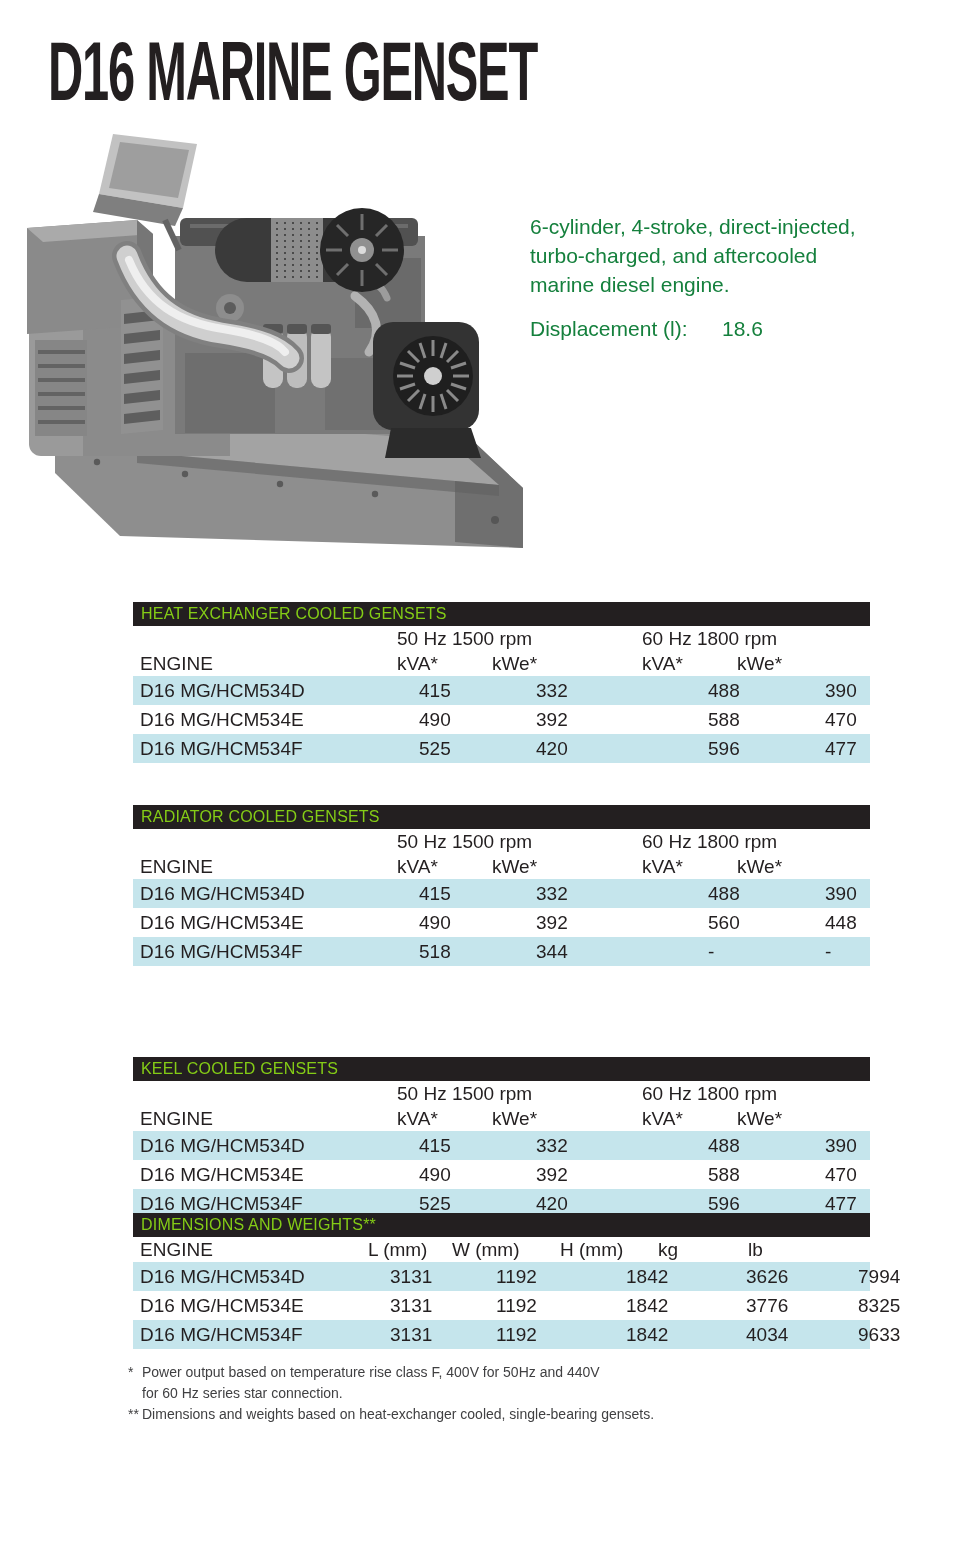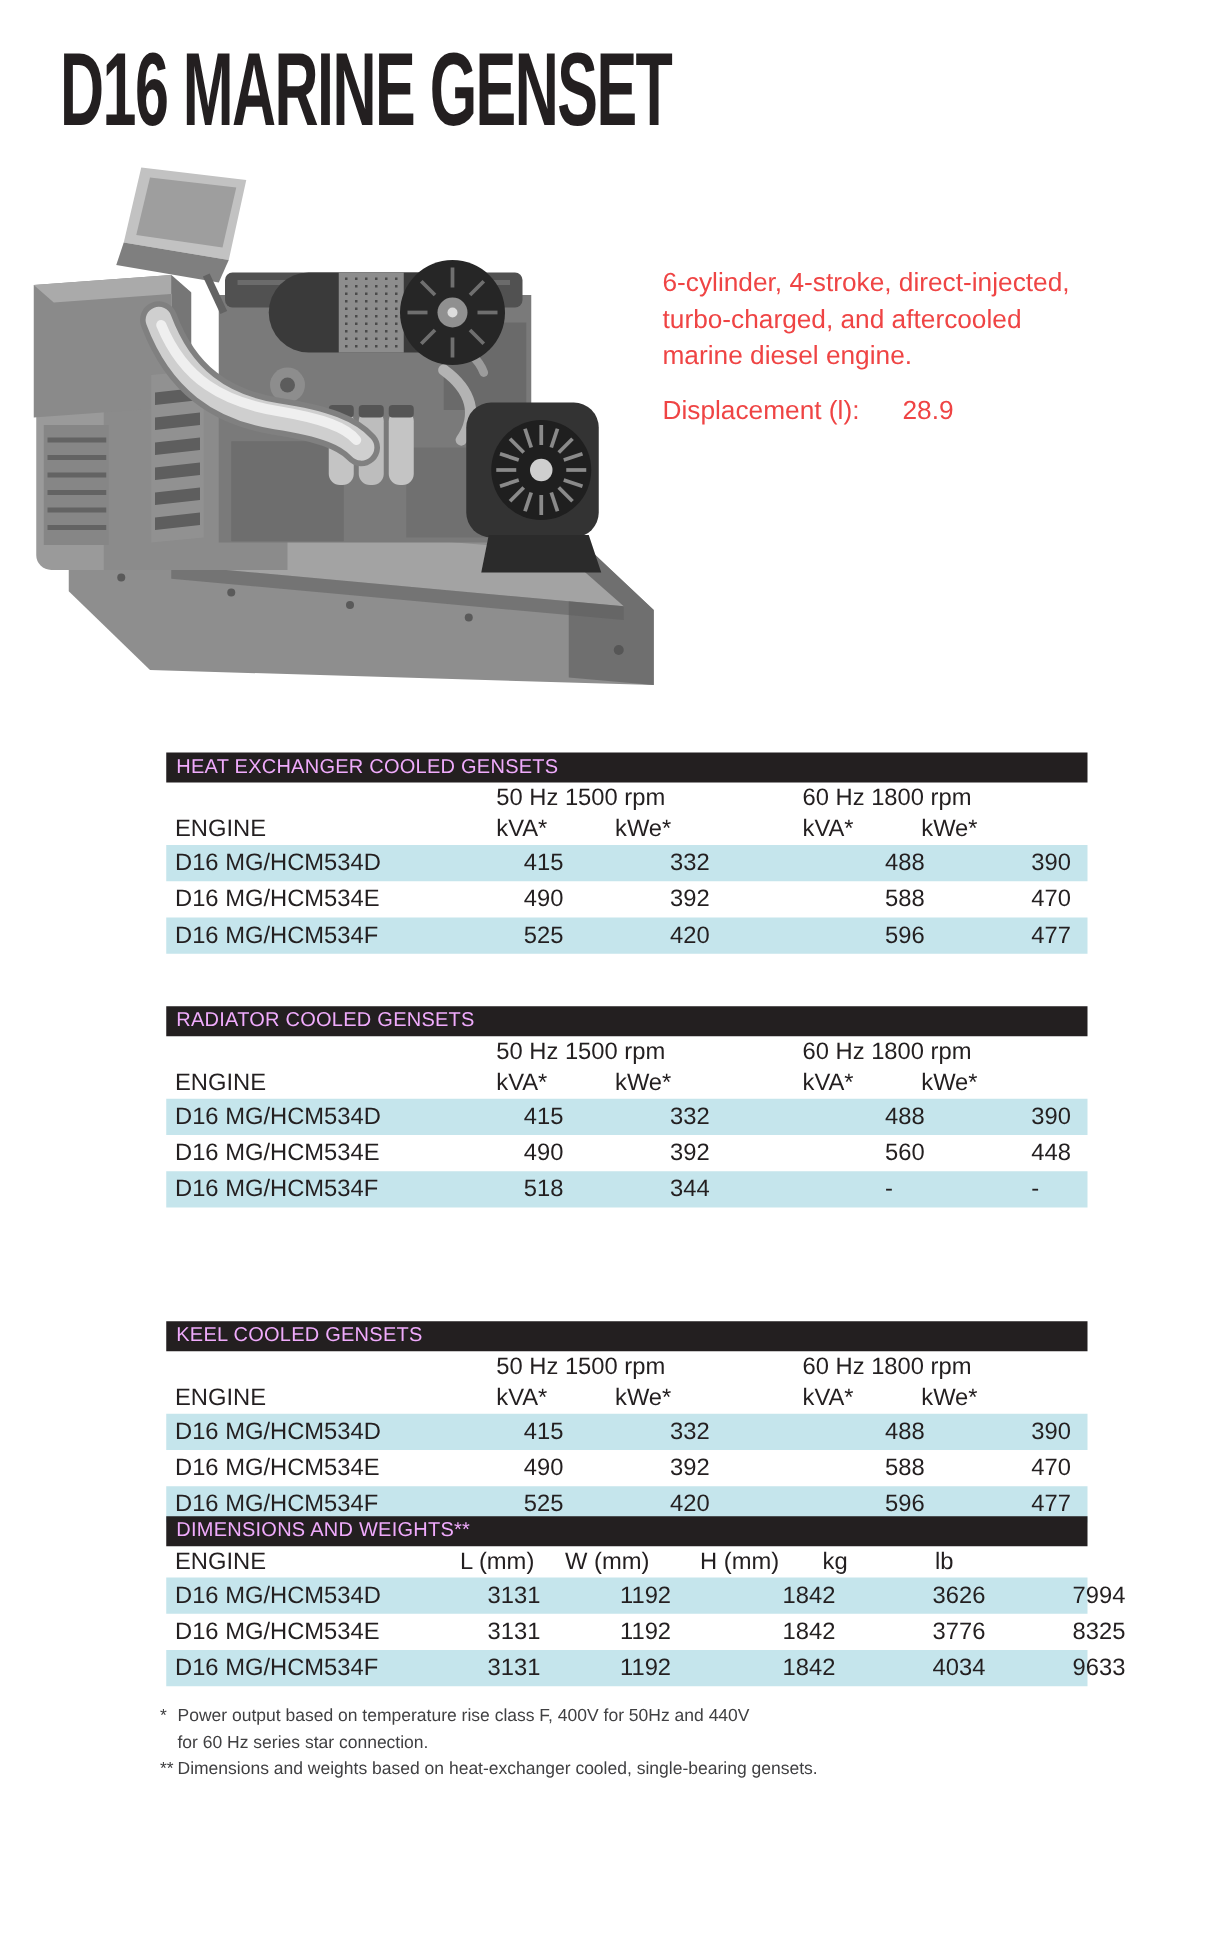--- a/index.html
+++ b/index.html
@@ -25,35 +25,35 @@
 
   
   .photo-wrap {
     position: absolute; left: 25px; top: 128px;
     width: 515px; height: 435px;
   }
 
   
   .intro {
     position: absolute; left: 530px; top: 212px; width: 345px;
-    font-size: 21px; line-height: 29px; color: #ef4444;
+    font-size: 21px; line-height: 29px; color: #15803d;
   }
   .intro-desc { margin: 0 0 15px 0; }
   .spec-row { display: flex; margin-bottom: 13px; }
   .spec-label { width: 192px; flex: none; }
 
   
   .data-table { position: absolute; left: 133px; width: 737px; font-size: 19px; }
   .t1 { top: 602px; }
   .t2 { top: 805px; }
   .t3 { top: 1009px; margin-top: 48px; }
   .t4 { top: 1213px; }
 
   .bar {
-    height: 24px; background: #231f20; color: #f0abfc;
+    height: 24px; background: #231f20; color: #84cc16;
     display: flex; align-items: center;
     padding-left: 8px; font-size: 16px; letter-spacing: 0.2px;
   }
   .grid-p { display: grid; grid-template-columns: 264px 95px 150px 95px 133px; }
   .grid-d { display: grid; grid-template-columns: 235px 84px 108px 98px 90px 122px; }
   .hrow  { height: 25px; align-items: end; padding-bottom: 1px; }
   .chrow { height: 25px; align-items: center; }
   .drow  { height: 29px; align-items: center; gap: 22px; }
   .hl    { background: #c5e5ec; }
   .c-engine { padding-left: 7px; }
@@ -197,21 +197,21 @@
       <polygon points="74,66 158,80 150,98 68,84" fill="#7f7f7f"></polygon>
       <line x1="140" y1="92" x2="154" y2="122" stroke="#636363" stroke-width="6"></line>
     </g>
   </svg>
 </div>
 
 <div class="intro">
   <p class="intro-desc">6-cylinder, 4-stroke, direct-injected, turbo-charged, and aftercooled marine diesel engine.</p>
   <div class="spec-row">
     <span class="spec-label">Displacement (l):</span>
-    <span class="spec-value">28.9</span>
+    <span class="spec-value">18.6</span>
   </div>
 </div>
 
 <section class="data-table t1">
   <div class="bar">
     <span>HEAT EXCHANGER COOLED GENSETS</span>
   </div>
   <div class="grid-p hrow">
     <span class="freq-50">50 Hz 1500 rpm</span>
     <span class="freq-60">60 Hz 1800 rpm</span>

